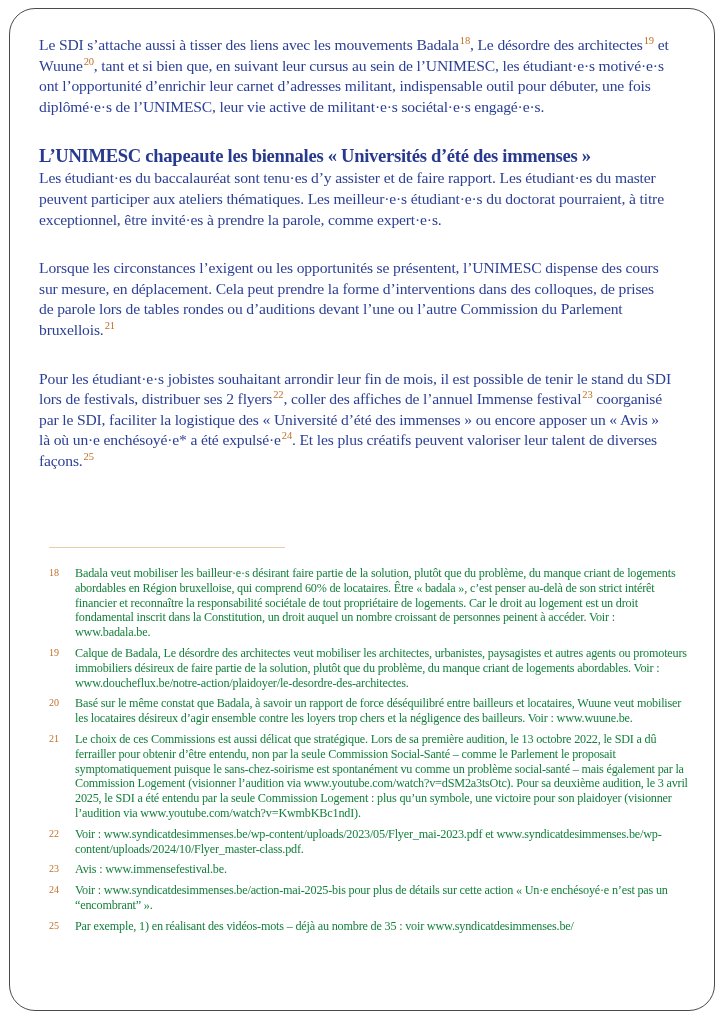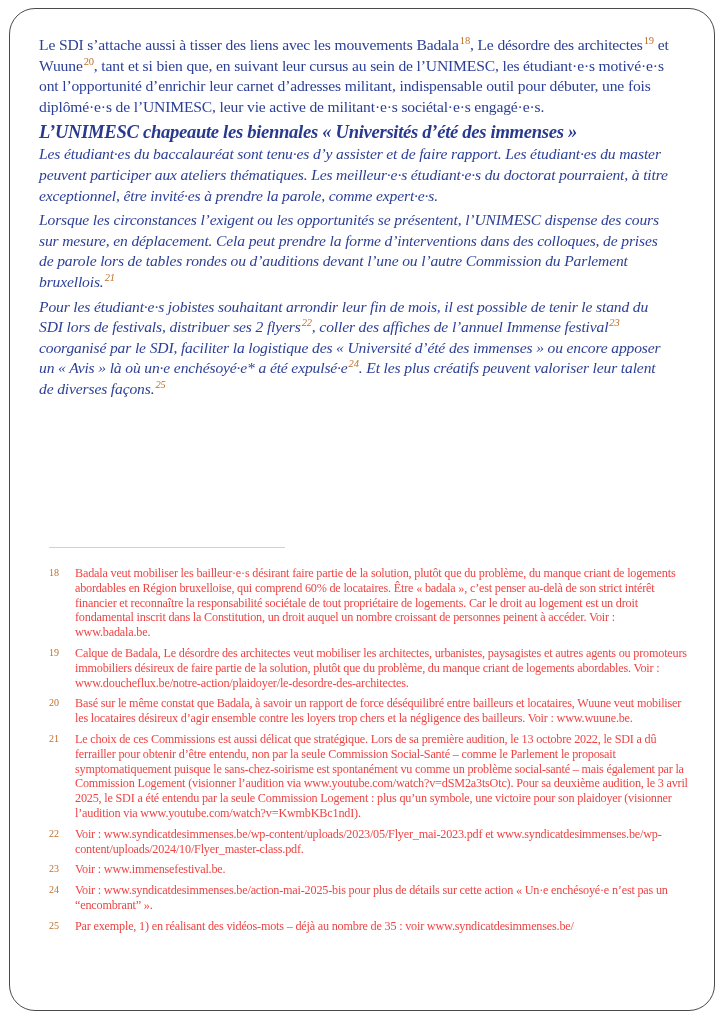--- a/index.html
+++ b/index.html
@@ -40,21 +40,21 @@
       letter-spacing: -0.15px;
     }
     h2.section-title {
       margin: 0;
       font-size: 18.6px;
       line-height: 22px;
       font-weight: bold;
       color: #283a8e;
       letter-spacing: -0.3px;
     }
-    .section { margin-top: 4px; font-style: italic; }
+    .section { margin-top: 28px; }
     .section h2 { margin-bottom: 1px; }
     sup.ref {
       color: #c0702a;
       font-size: 10.5px;
       line-height: 0;
       vertical-align: 6px;
       margin-left: 1px;
     }
     .rule {
       position: absolute;
@@ -77,21 +77,21 @@
     .fn-num {
       flex: 0 0 26px;
       color: #c0702a;
       font-size: 10px;
       line-height: 14.8px;
     }
     .fn-text {
       flex: 1 1 auto;
       font-size: 12.2px;
       line-height: 14.8px;
-      color: #ef4444;
+      color: #15803d;
       letter-spacing: -0.2px;
     }
   </style>
 </head>
 <body>
 
 <div class="page"></div>
 
 <div class="content">
   <p class="body"><span>Le SDI s’attache aussi à tisser des liens avec les mouvements Badala</span><sup class="ref">18</sup><span>, Le désordre des architectes</span><sup class="ref">19</sup><span> et Wuune</span><sup class="ref">20</sup><span>, tant et si bien que, en suivant leur cursus au sein de l’UNIMESC, les étudiant·e·s motivé·e·s ont l’opportunité d’enrichir leur carnet d’adresses militant, indispensable outil pour débuter, une fois diplômé·e·s de l’UNIMESC, leur vie active de militant·e·s sociétal·e·s engagé·e·s.</span></p>
@@ -128,21 +128,21 @@
   <div class="fn">
     <span class="fn-num">21</span>
     <span class="fn-text">Le choix de ces Commissions est aussi délicat que stratégique. Lors de sa première audition, le 13 octobre 2022, le SDI a dû ferrailler pour obtenir d’être entendu, non par la seule Commission Social-Santé – comme le Parlement le proposait symptomatiquement puisque le sans-chez-soirisme est spontanément vu comme un problème social-santé – mais également par la Commission Logement (visionner l’audition via www.youtube.com/watch?v=dSM2a3tsOtc). Pour sa deuxième audition, le 3 avril 2025, le SDI a été entendu par la seule Commission Logement : plus qu’un symbole, une victoire pour son plaidoyer (visionner l’audition via www.youtube.com/watch?v=KwmbKBc1ndI).</span>
   </div>
   <div class="fn">
     <span class="fn-num">22</span>
     <span class="fn-text">Voir : www.syndicatdesimmenses.be/wp-content/uploads/2023/05/Flyer_mai-2023.pdf et www.syndicatdesimmenses.be/wp-content/uploads/2024/10/Flyer_master-class.pdf.</span>
   </div>
   <div class="fn">
     <span class="fn-num">23</span>
-    <span class="fn-text">Voir : www.immensefestival.be.</span>
+    <span class="fn-text">Avis : www.immensefestival.be.</span>
   </div>
   <div class="fn">
     <span class="fn-num">24</span>
     <span class="fn-text">Voir : www.syndicatdesimmenses.be/action-mai-2025-bis pour plus de détails sur cette action « Un·e enchésoyé·e n’est pas un “encombrant” ».</span>
   </div>
   <div class="fn">
     <span class="fn-num">25</span>
     <span class="fn-text">Par exemple, 1) en réalisant des vidéos-mots – déjà au nombre de 35 : voir www.syndicatdesimmenses.be/</span>
   </div>
 </div>

